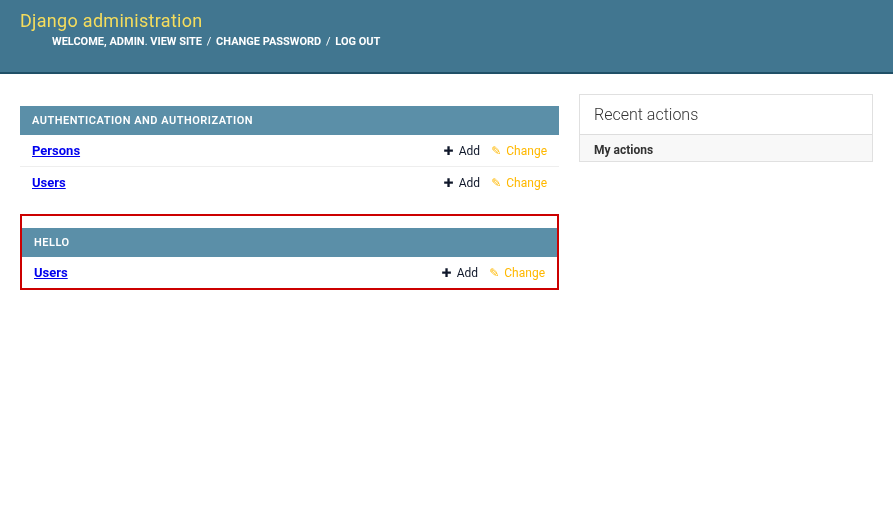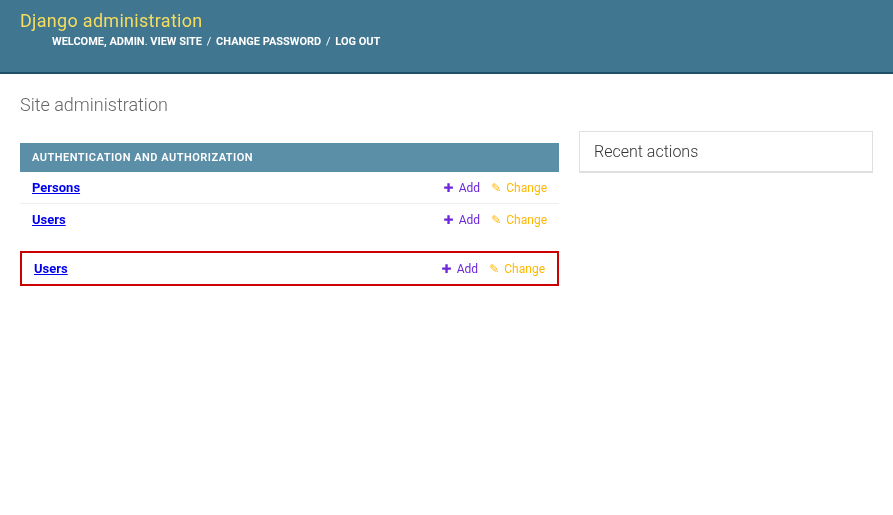--- a/index.html
+++ b/index.html
@@ -105,21 +105,21 @@
     }
 
     .action-link {
       display: inline-block;
       margin-left: 8px;
       text-decoration: none;
       font-size: 12px;
     }
 
     .action-link.add {
-      color: #6d28d9;
+      color: #0f172a;
       text-align: center;
     }
 
     .action-link.change {
       color: #ffb800;
     }
 
     .action-link .icon {
       margin-right: 2px;
     }
@@ -180,21 +180,20 @@
     <a href="#">VIEW SITE</a>
     <span class="separator">/</span>
     <a href="#">CHANGE PASSWORD</a>
     <span class="separator">/</span>
     <a href="#">LOG OUT</a>
   </div>
 </div>
 <div class="header-bottom-bar"></div>
 
 <div id="content-wrapper">
-  <h2 id="content-main-title">Site administration</h2>
 
   <div class="content-area">
     <div class="main-content">
 
       <div class="app-module">
         <div class="module-header">
           <span>Authentication and Authorization</span>
         </div>
         <table class="module-table">
           <tbody>
@@ -226,20 +225,23 @@
                   <span class="icon">✎</span>
                   <span>Change</span>
                 </a>
               </td>
             </tr>
           </tbody>
         </table>
       </div>
 
       <div class="app-module highlighted">
+        <div class="module-header">
+          <span>Hello</span>
+        </div>
         <table class="module-table">
           <tbody>
             <tr>
               <td class="model-name">
                 <a href="#">Users</a>
               </td>
               <td class="model-actions">
                 <a href="#" class="action-link add">
                   <span class="icon">✚</span>
                   <span>Add</span>
@@ -252,17 +254,18 @@
             </tr>
           </tbody>
         </table>
       </div>
 
     </div>
 
     <div class="sidebar">
       <div class="recent-actions-module">
         <div class="recent-actions-header">Recent actions</div>
+        <div class="recent-actions-subheader">My actions</div>
       </div>
     </div>
 
   </div>
 </div>
 
 </body></html>

